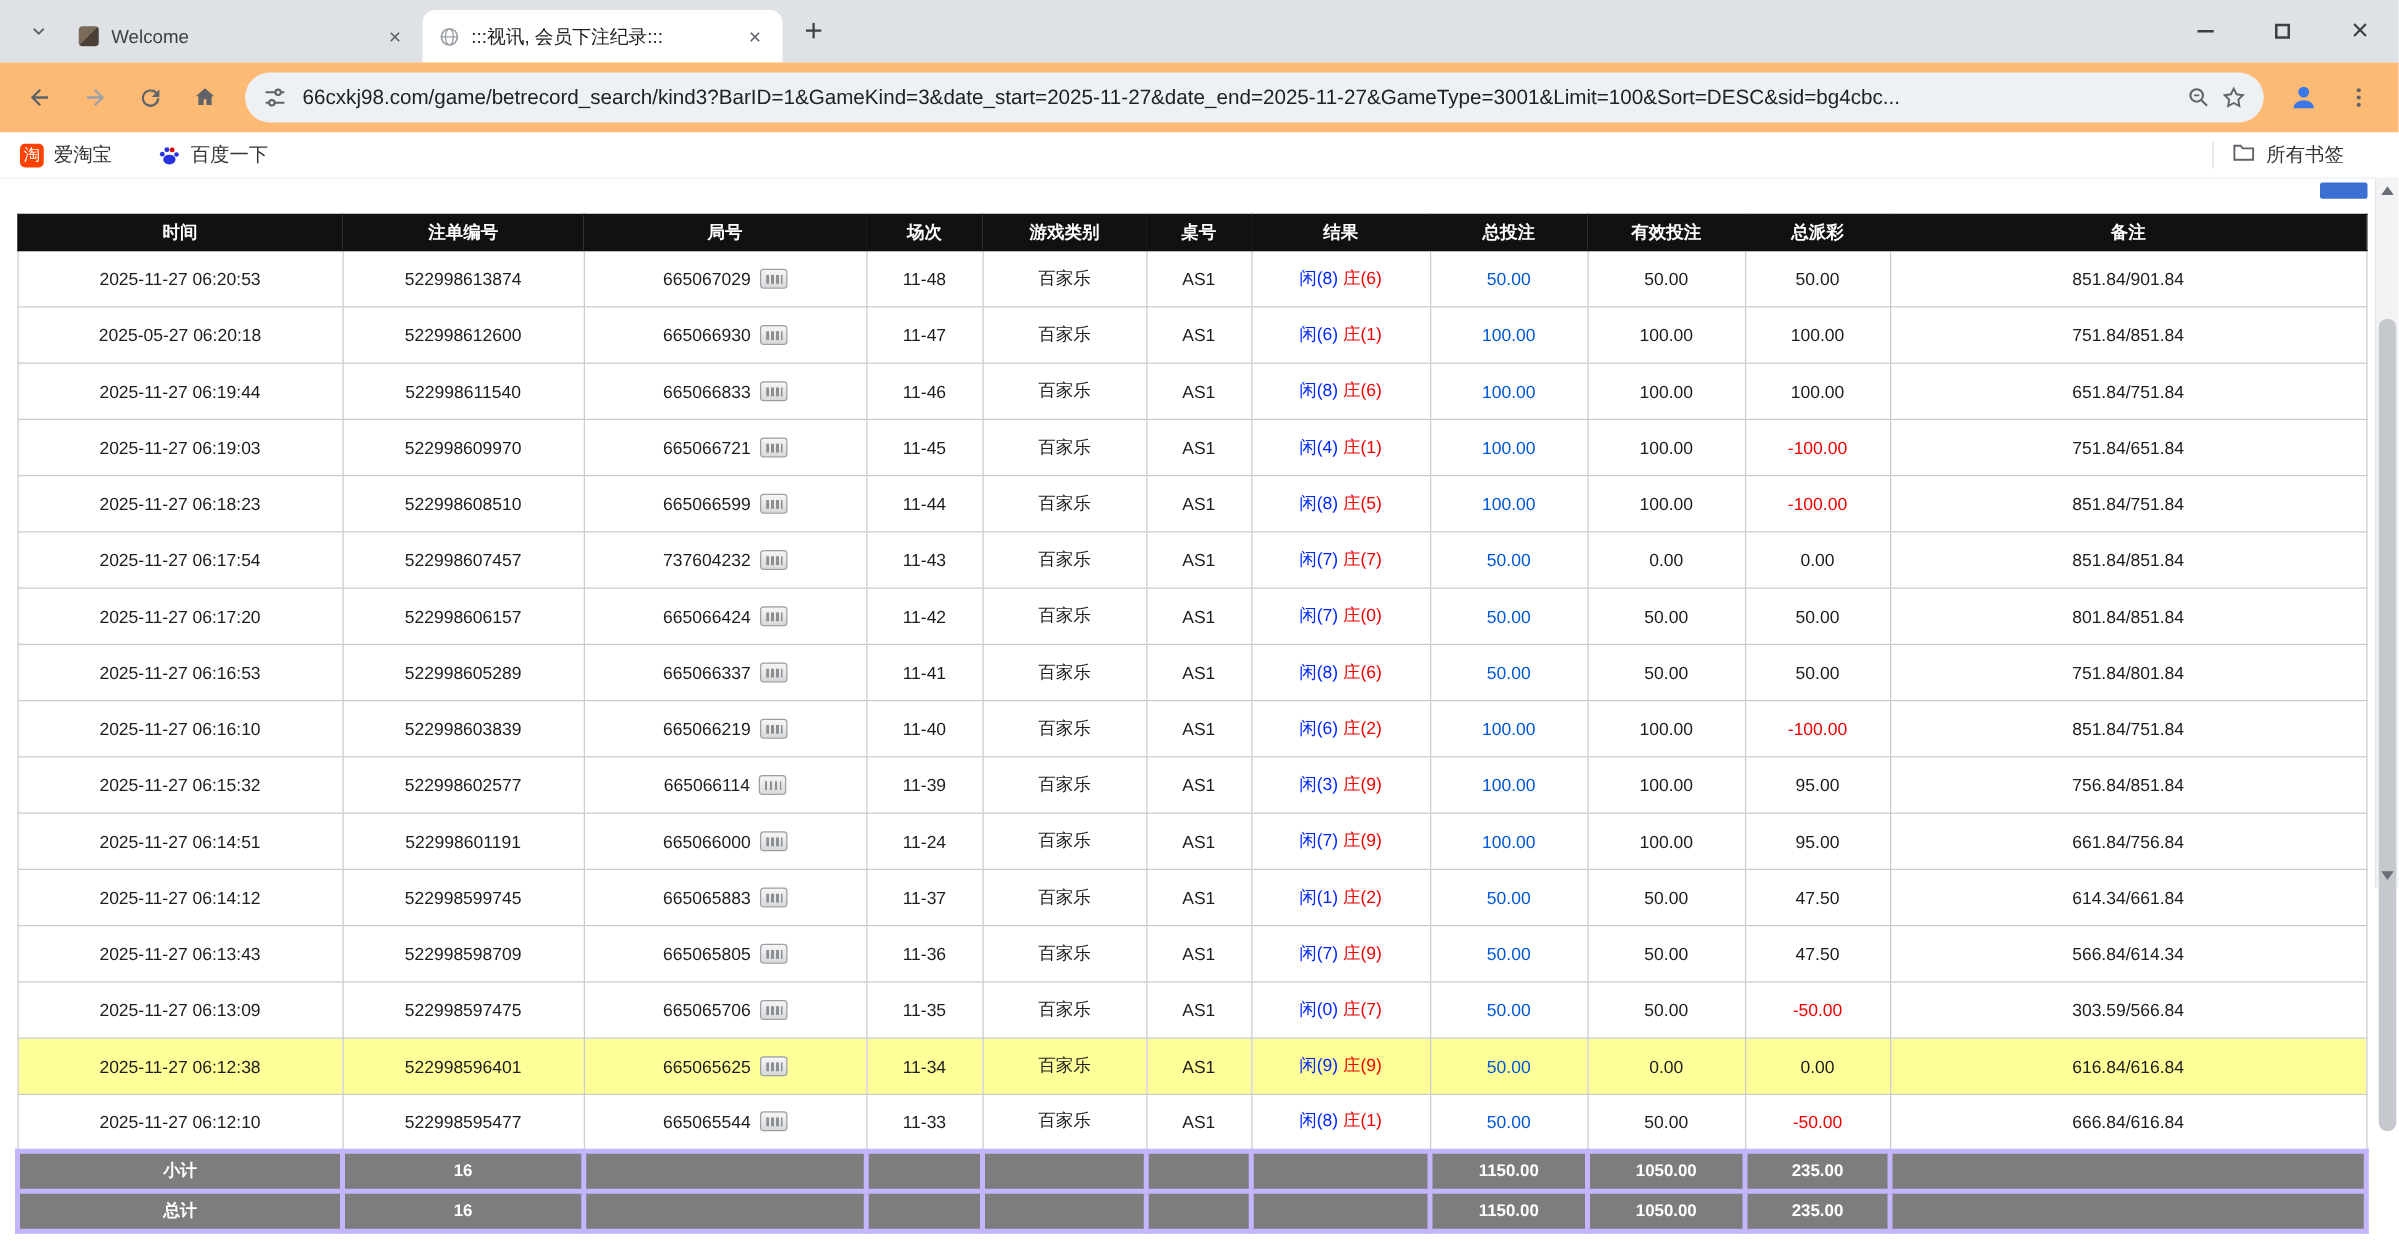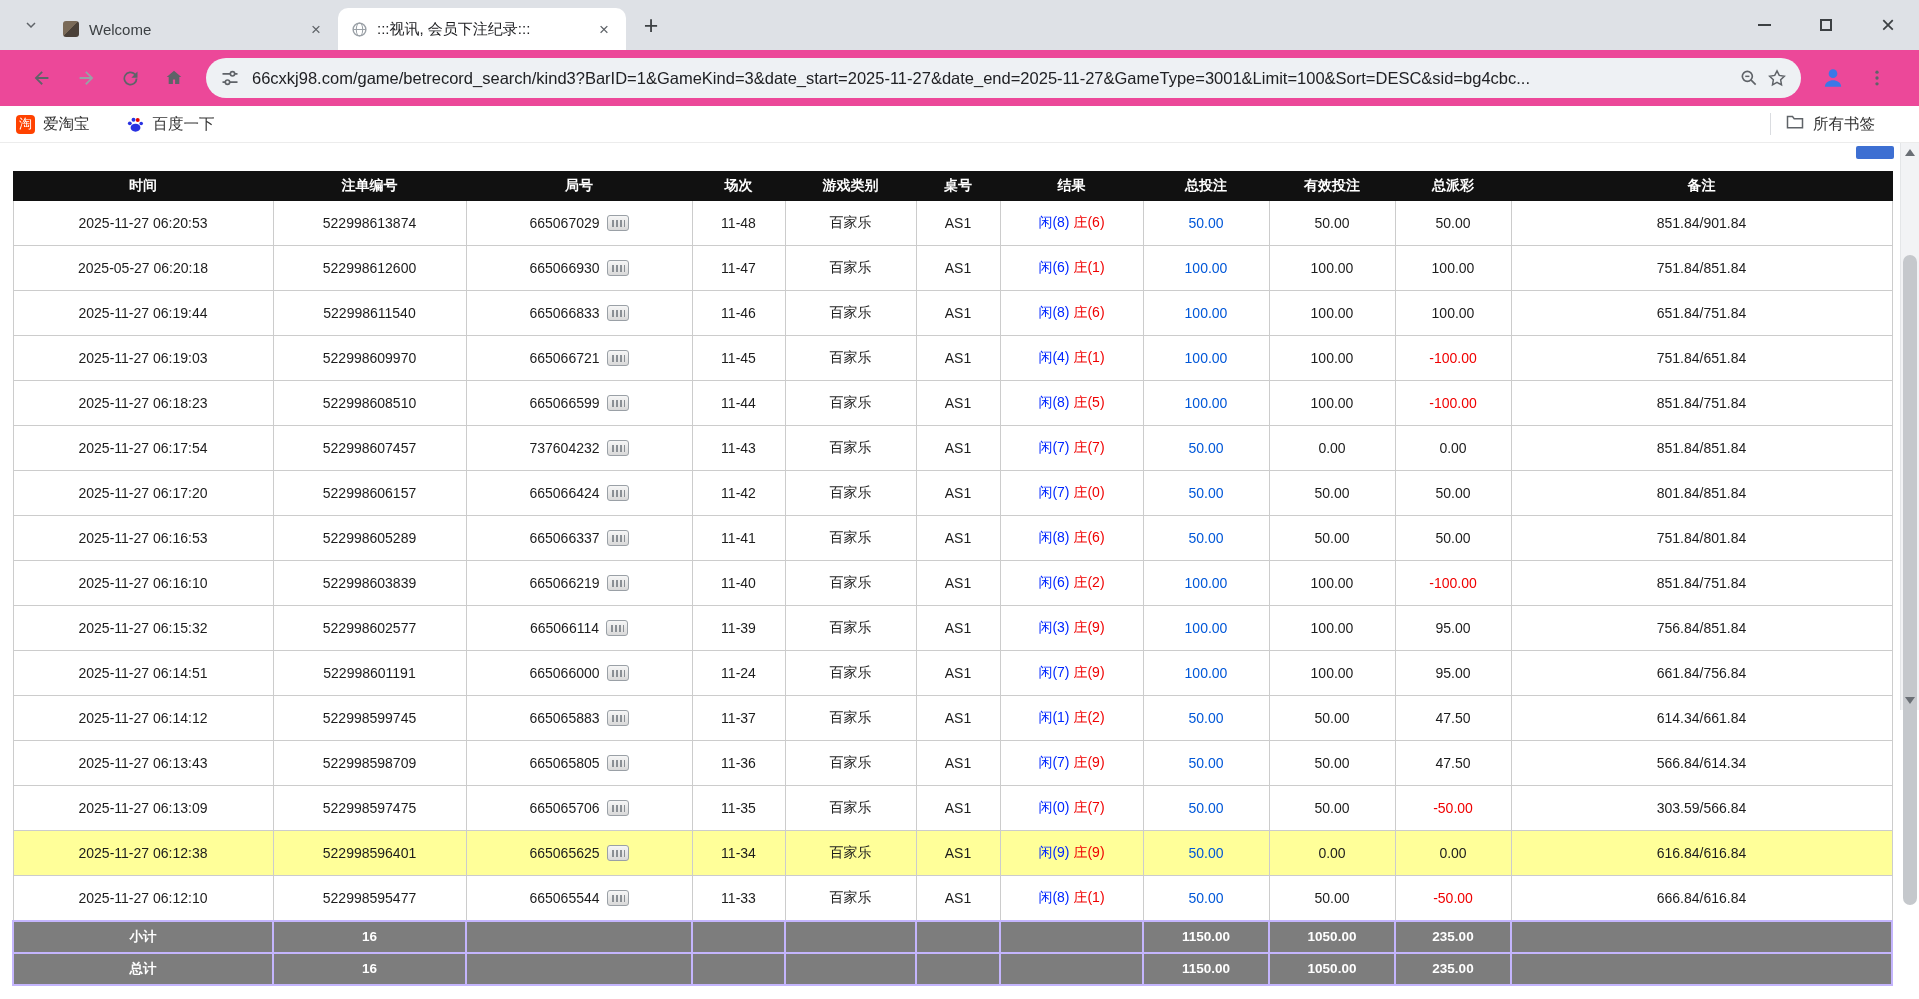--- a/index.html
+++ b/index.html
@@ -26,22 +26,22 @@
   .newtab{width:34px;height:34px;margin:0 0 8px 8px;display:flex;align-items:center;
     justify-content:center;cursor:pointer;border-radius:50%}
   .newtab::before{content:"+";font-size:25px;color:#3c4043;line-height:1}
   .wincontrols{position:absolute;right:0;top:0;height:50px;display:flex}
   .winbtn{width:62px;height:100%;display:flex;align-items:center;justify-content:center;cursor:pointer}
   .glyph-min{width:13px;height:2px;background:#3c4043}
   .glyph-max{width:12px;height:12px;border:2px solid #3c4043}
   .glyph-close::before{content:"×";font-size:24px;color:#3c4043;line-height:1}
 
   
-  .navbar{position:absolute;top:50px;left:0;right:0;height:56px;background:#ec4899;
-    display:flex;align-items:center;padding:0 20px}
+  .navbar{position:absolute;top:50px;left:0;right:0;height:56px;background:#fdba74;
+    display:flex;align-items:center;padding:0 10px}
   .navbtn{width:40px;height:40px;border-radius:50%;display:flex;align-items:center;
     justify-content:center;margin:0 2px;cursor:pointer;flex:0 0 auto}
   .omnibox{flex:1;height:40px;background:#eef1f4;border-radius:20px;display:flex;
     align-items:center;padding:0 14px;margin:0 10px;min-width:0}
   .url{flex:1;font-size:16.5px;color:#202124;white-space:nowrap;overflow:hidden;
     margin:0 12px;min-width:0}
   .omni-icon{flex:0 0 auto;display:flex;align-items:center;margin-left:8px;cursor:pointer}
 
   
   .bookmarks{position:absolute;top:106px;left:0;right:0;height:37px;background:#fff;
@@ -59,21 +59,21 @@
     background:#3d6fd2;border-radius:2px;cursor:pointer}
 
   table{position:absolute;left:12px;top:28px;width:1879px;border-collapse:collapse;
     table-layout:fixed;font-size:14px;color:#1c1c1c}
   th{background:var(--header-bg,#111);color:#fff;font-weight:bold;height:29px;
     border:1px solid #111;font-size:14px;text-align:center}
   tbody td{border:1px solid #ccc;height:45px;text-align:center;background:#fff;
     padding:0 4px;overflow:hidden;white-space:nowrap}
   tbody tr.hl td{background:var(--highlight,#ffff99)}
   tfoot td{background:var(--footer-bg,#7d7d7d);color:#fff;height:32px;
-    border:2px solid #c4b5fd;font-weight:bold;font-size:13.5px;text-align:center}
+    border:4px solid #c4b5fd;font-weight:bold;font-size:13.5px;text-align:center}
   .player{color:var(--player,#0026ff)}
   .banker{color:var(--banker,#f00000)}
   .betlink{color:var(--link,#0057d8);cursor:pointer}
   td.neg{color:var(--negative,#f00000)}
   .round-icon{display:inline-block;width:22px;height:16px;margin-left:7px;vertical-align:-3px;
     border:1px solid #9aa0a6;border-radius:3px;background:linear-gradient(#f6f6f6,#d9d9d9);
     position:relative;cursor:pointer}
   .round-icon::after{content:"";position:absolute;left:4px;top:4px;width:13px;height:7px;
     background:repeating-linear-gradient(90deg,#8a8f94 0 2px,transparent 2px 4px)}
 

